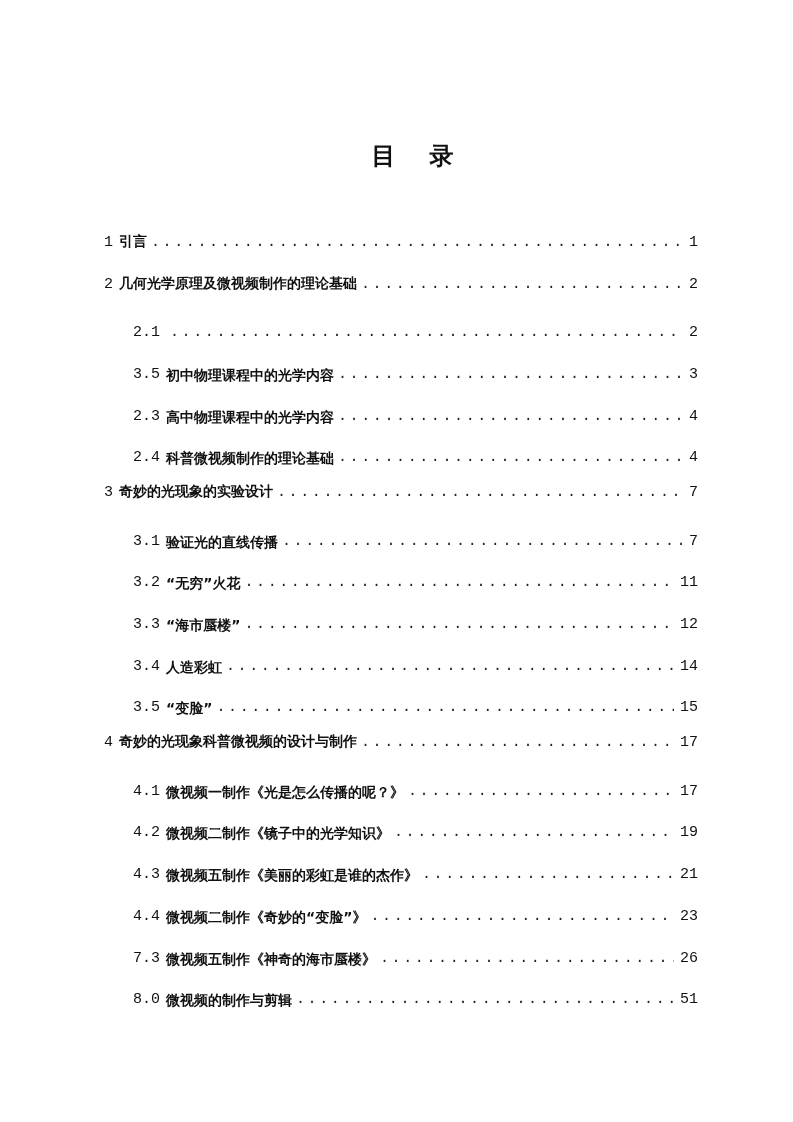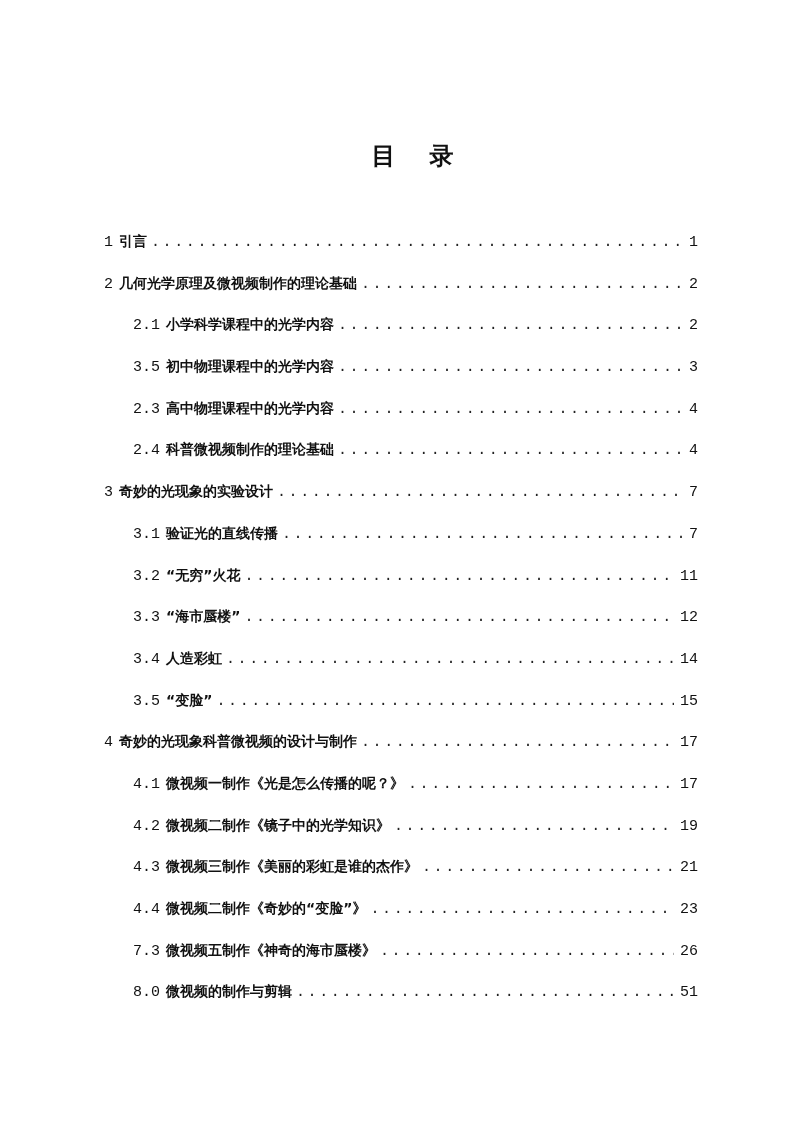--- a/index.html
+++ b/index.html
@@ -1,20 +1,20 @@
 <!DOCTYPE html>
 <html><head>
 <meta charset="utf-8">
 <style>
   html, body { margin: 0; padding: 0; background: #ffffff; }
   body { width: 793px; height: 1122px; position: relative; overflow: hidden; font-family: "DejaVu Serif", serif; color: #111; }
   .title { position: absolute; top: 140px; left: 16px; width: 793px; text-align: center; font-size: 24px; font-weight: bold; letter-spacing: 34px; text-indent: 34px; font-family: "DejaVu Serif", serif; }
   .toc { position: absolute; top: 229px; left: 104px; width: 594px; }
   .row { display: flex; align-items: baseline; height: 41.7px; line-height: 24px; font-size: 16px; white-space: nowrap; }
-  .row.sub { padding-left: 29px; }
+  .row.sub { padding-left: 29px; align-items: center; }
   .num { font-family: "Liberation Mono", monospace; font-size: 15px; margin-right: 6px; }
   .text { font-weight: bold; font-family: "DejaVu Sans", sans-serif; font-size: 14px; }
   .leader { flex: 1; overflow: hidden; margin: 0 6px 0 4px; font-family: "Liberation Mono", monospace; font-size: 15px; letter-spacing: 1.6px; color: #222; }
   .leader::before { content: ". . . . . . . . . . . . . . . . . . . . . . . . . . . . . . . . . . . . . . . . . . . . . . . . . . . . . . . . . . . . . . . . . . . . . . . . . . . . . . . . . . . . . . . . . ."; letter-spacing: -3.2px; }
   .page { font-family: "Liberation Mono", monospace; font-size: 15px; text-align: right; min-width: 10px; }
 </style>
 </head>
 <body>
 
 <div class="title">目录</div>
@@ -27,21 +27,20 @@
       <span class="page">1</span>
     </div>
   <div class="row">
       <span class="num">2</span>
       <span class="text">几何光学原理及微视频制作的理论基础</span>
       <span class="leader"></span>
       <span class="page">2</span>
     </div>
   <div class="row sub">
       <span class="num">2.1</span>
-      <span class="text">小学科学课程中的光学内容</span>
       <span class="leader"></span>
       <span class="page">2</span>
     </div>
   <div class="row sub">
       <span class="num">3.5</span>
       <span class="text">初中物理课程中的光学内容</span>
       <span class="leader"></span>
       <span class="page">3</span>
     </div>
   <div class="row sub">
@@ -105,21 +104,21 @@
       <span class="page">17</span>
     </div>
   <div class="row sub">
       <span class="num">4.2</span>
       <span class="text">微视频二制作《镜子中的光学知识》</span>
       <span class="leader"></span>
       <span class="page">19</span>
     </div>
   <div class="row sub">
       <span class="num">4.3</span>
-      <span class="text">微视频三制作《美丽的彩虹是谁的杰作》</span>
+      <span class="text">微视频五制作《美丽的彩虹是谁的杰作》</span>
       <span class="leader"></span>
       <span class="page">21</span>
     </div>
   <div class="row sub">
       <span class="num">4.4</span>
       <span class="text">微视频二制作《奇妙的“变脸”》</span>
       <span class="leader"></span>
       <span class="page">23</span>
     </div>
   <div class="row sub">

